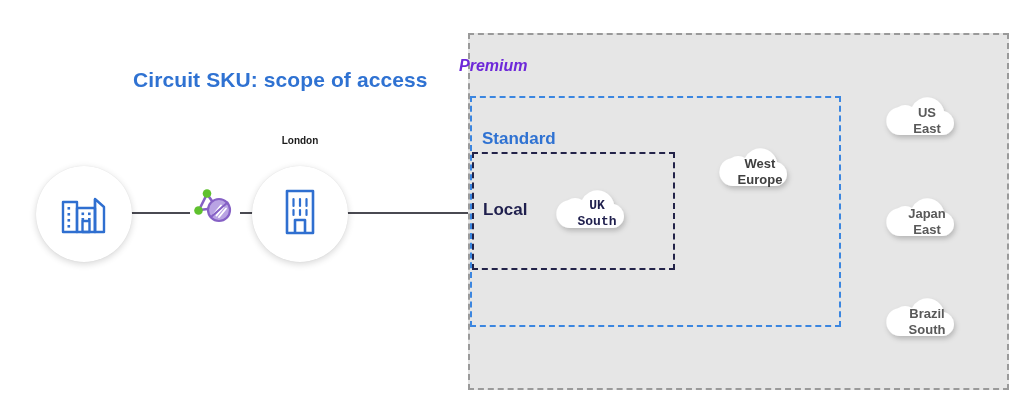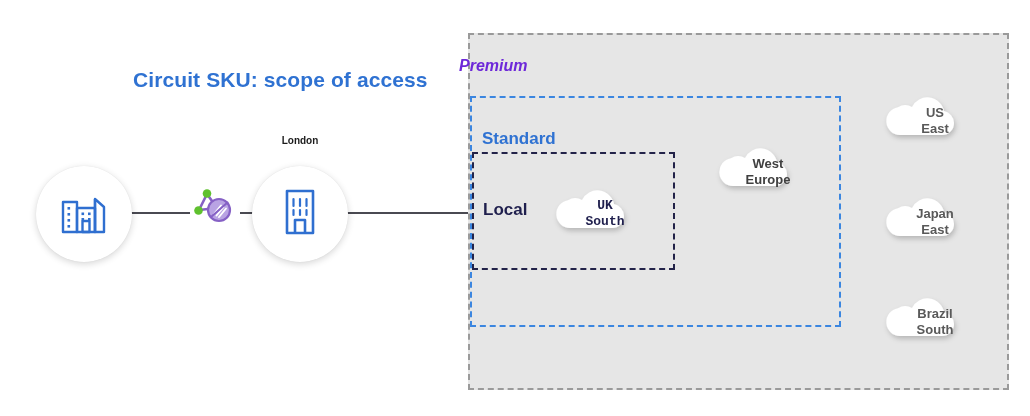--- a/index.html
+++ b/index.html
@@ -112,21 +112,21 @@
     height: 60px;
   }
   .cloud svg {
     position: absolute;
     left: 0; top: 0;
     width: 96px; height: 60px;
     overflow: visible;
   }
   .cloud-label {
     position: absolute;
-    left: 8px; top: 0;
+    left: 0; top: 0;
     width: 96px; height: 60px;
     display: flex;
     flex-direction: column;
     align-items: center;
     justify-content: center;
     padding-top: 7px;
     box-sizing: border-box;
     font-size: 13px;
     font-weight: bold;
     line-height: 1.18;

